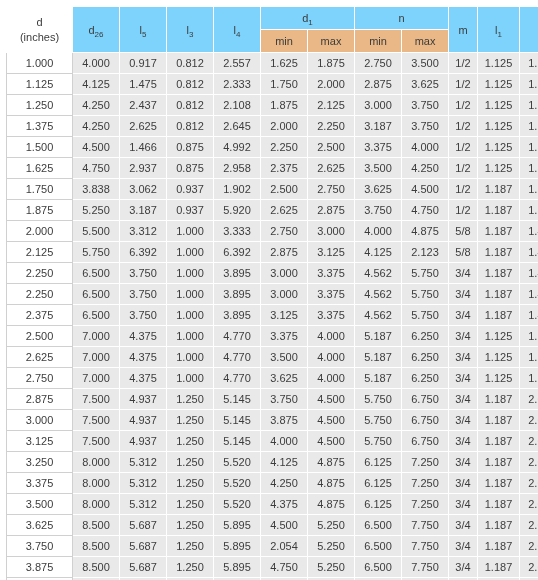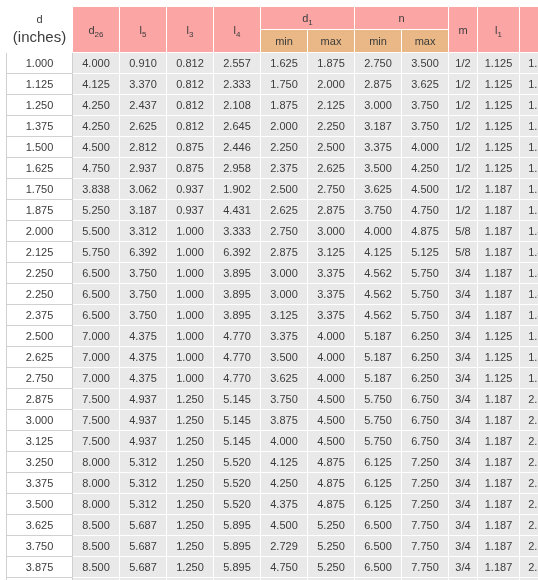--- a/index.html
+++ b/index.html
@@ -26,21 +26,21 @@
     font-size: 11px;
     color: #3c3c3c;
     text-align: center;
     vertical-align: middle;
     padding: 0;
     overflow: hidden;
     white-space: nowrap;
   }
   
   th.hd {
-    background: #fca5a5;
+    background: #7dd3fc;
     color: #3a3a3a;
     font-size: 12px;
     height: 22px;
     border: 1px solid #d8a974;
   }
   th.hd-tall { height: 44px; }
   th.hd-sub {
     background: #e9b886;
     font-size: 11px;
     height: 22px;
@@ -48,21 +48,21 @@
   }
   th.hd-first {
     background: #ffffff;
     border: 1px solid #c9c9c9;
     color: #3a3a3a;
     font-size: 12px;
     height: 44px;
     line-height: 1.35;
   }
   th.hd-first .l1 { display: block; }
-  th.hd-first .l2 { display: block; font-size: 15px; }
+  th.hd-first .l2 { display: block; font-size: 11px; }
   sub {
     font-size: 8px;
     vertical-align: baseline;
     position: relative;
     top: 3px;
   }
   
   tbody td {
     height: 20px;
     background: #e9e9e9;
@@ -125,35 +125,35 @@
         <th class="hd-sub">min</th>
         <th class="hd-sub">max</th>
         <th class="hd-sub">min</th>
         <th class="hd-sub">max</th>
       </tr>
     </thead>
     <tbody id="tbody">
         <tr>
           <td class="first">1.000</td>
           <td>4.000</td>
-          <td>0.910</td>
+          <td>0.917</td>
           <td>0.812</td>
           <td>2.557</td>
           <td>1.625</td>
           <td>1.875</td>
           <td>2.750</td>
           <td>3.500</td>
           <td>1/2</td>
           <td>1.125</td>
           <td>1.250</td>
         </tr>
         <tr>
           <td class="first">1.125</td>
           <td>4.125</td>
-          <td>3.370</td>
+          <td>1.475</td>
           <td>0.812</td>
           <td>2.333</td>
           <td>1.750</td>
           <td>2.000</td>
           <td>2.875</td>
           <td>3.625</td>
           <td>1/2</td>
           <td>1.125</td>
           <td>1.250</td>
         </tr>
@@ -181,23 +181,23 @@
           <td>2.250</td>
           <td>3.187</td>
           <td>3.750</td>
           <td>1/2</td>
           <td>1.125</td>
           <td>1.250</td>
         </tr>
         <tr>
           <td class="first">1.500</td>
           <td>4.500</td>
-          <td>2.812</td>
+          <td>1.466</td>
           <td>0.875</td>
-          <td>2.446</td>
+          <td>4.992</td>
           <td>2.250</td>
           <td>2.500</td>
           <td>3.375</td>
           <td>4.000</td>
           <td>1/2</td>
           <td>1.125</td>
           <td>1.312</td>
         </tr>
         <tr>
           <td class="first">1.625</td>
@@ -225,21 +225,21 @@
           <td>4.500</td>
           <td>1/2</td>
           <td>1.187</td>
           <td>1.375</td>
         </tr>
         <tr>
           <td class="first">1.875</td>
           <td>5.250</td>
           <td>3.187</td>
           <td>0.937</td>
-          <td>4.431</td>
+          <td>5.920</td>
           <td>2.625</td>
           <td>2.875</td>
           <td>3.750</td>
           <td>4.750</td>
           <td>1/2</td>
           <td>1.187</td>
           <td>1.375</td>
         </tr>
         <tr>
           <td class="first">2.000</td>
@@ -257,21 +257,21 @@
         </tr>
         <tr>
           <td class="first">2.125</td>
           <td>5.750</td>
           <td>6.392</td>
           <td>1.000</td>
           <td>6.392</td>
           <td>2.875</td>
           <td>3.125</td>
           <td>4.125</td>
-          <td>5.125</td>
+          <td>2.123</td>
           <td>5/8</td>
           <td>1.187</td>
           <td>1.437</td>
         </tr>
         <tr>
           <td class="first">2.250</td>
           <td>6.500</td>
           <td>3.750</td>
           <td>1.000</td>
           <td>3.895</td>
@@ -450,21 +450,21 @@
           <td>3/4</td>
           <td>1.187</td>
           <td>2.000</td>
         </tr>
         <tr>
           <td class="first">3.750</td>
           <td>8.500</td>
           <td>5.687</td>
           <td>1.250</td>
           <td>5.895</td>
-          <td>2.729</td>
+          <td>2.054</td>
           <td>5.250</td>
           <td>6.500</td>
           <td>7.750</td>
           <td>3/4</td>
           <td>1.187</td>
           <td>2.000</td>
         </tr>
         <tr>
           <td class="first">3.875</td>
           <td>8.500</td>

